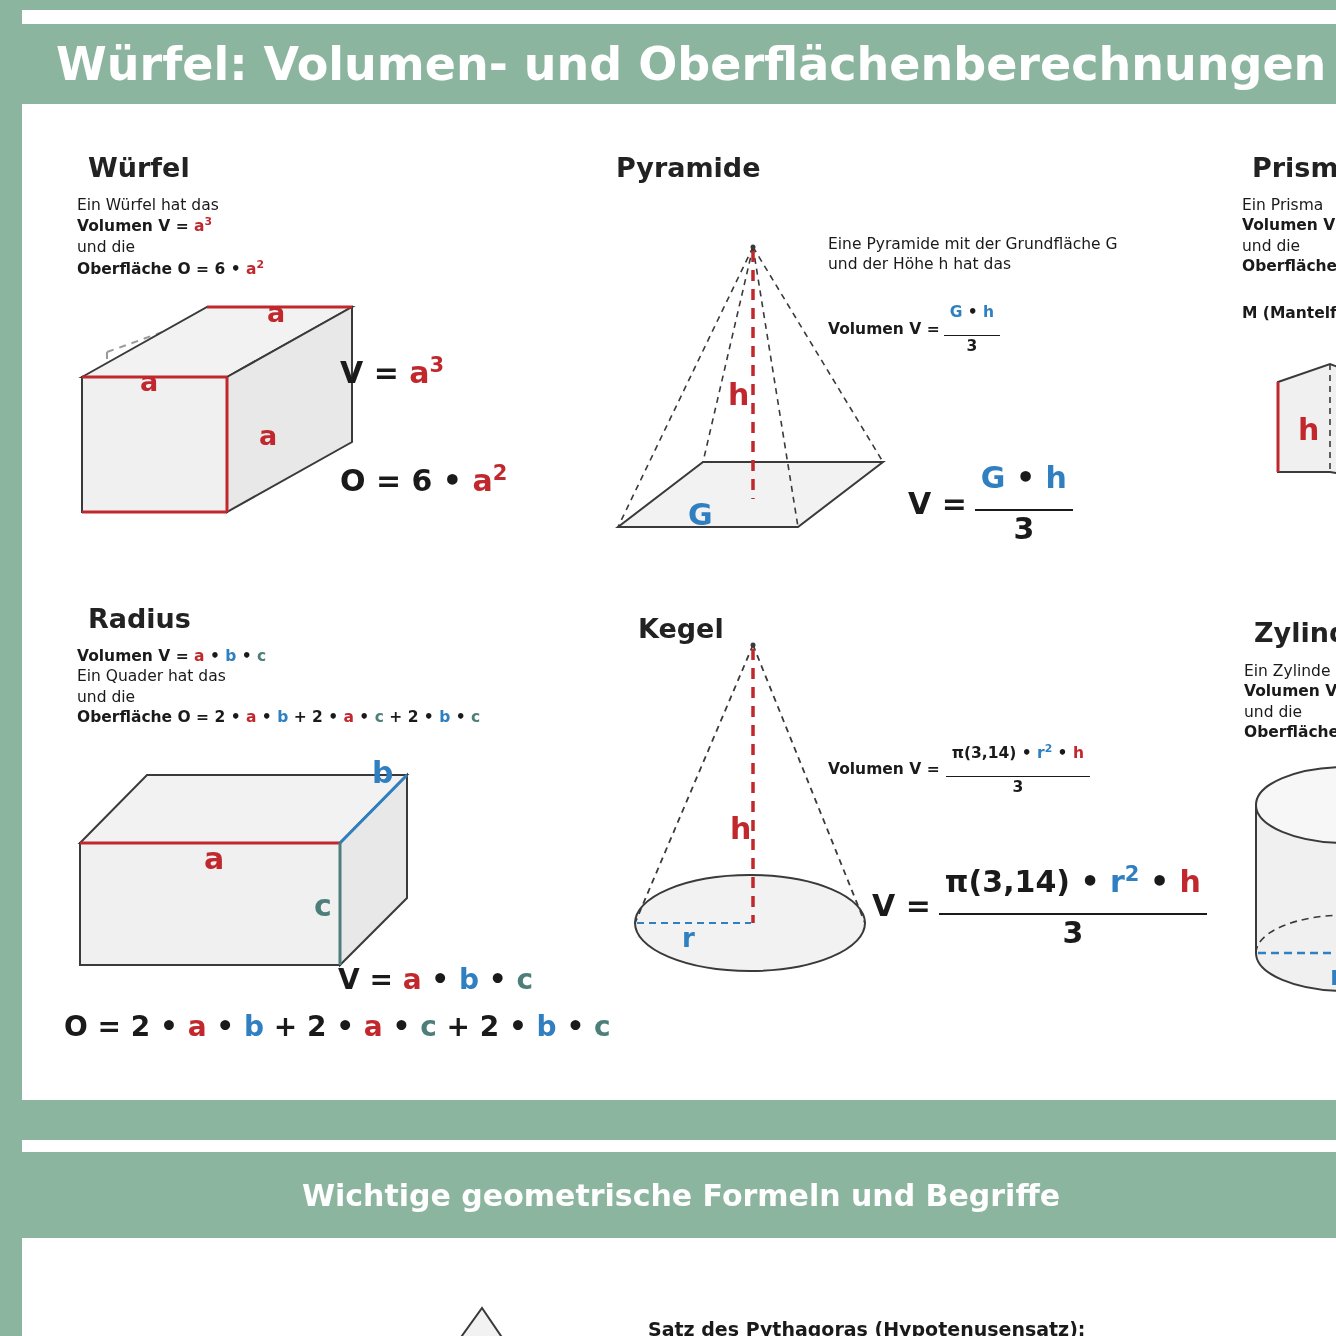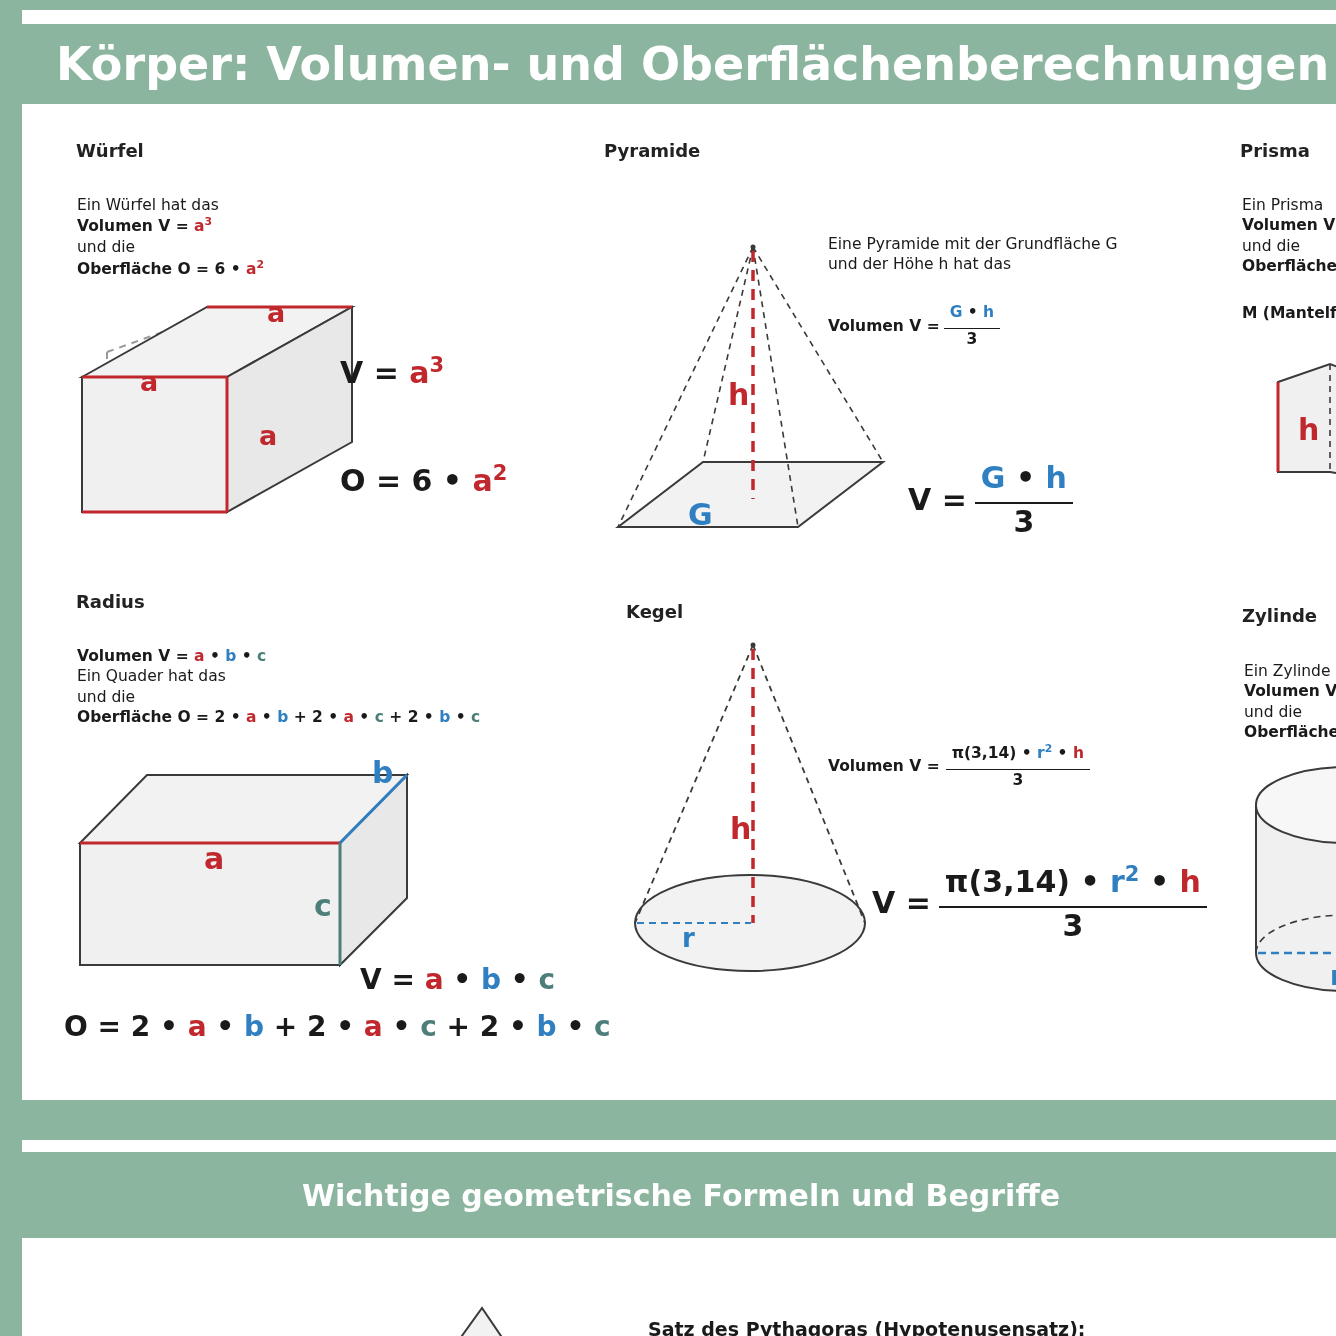--- a/index.html
+++ b/index.html
@@ -39,24 +39,24 @@
     letter-spacing:0px;
     white-space:nowrap;
   }
   
   .card{
     position:absolute;
     background:#ffffff;
     box-sizing:border-box;
   }
   .card-title{
-    font-size:18px;
+    font-size:27px;
     font-weight:bold;
     color:#222;
-    margin:0;
+    margin:12px;
   }
   .desc{
     font-size:15.5px;
     color:#1a1a1a;
     line-height:1.32;
   }
   .b{font-weight:bold;}
   .red{color:#c0282d;}
   .blue{color:#2f7fc1;}
   .teal{color:#4d7f7a;}
@@ -67,21 +67,21 @@
     color:#1a1a1a;
     white-space:nowrap;
   }
   .frac{
     display:inline-flex;
     flex-direction:column;
     align-items:center;
     vertical-align:middle;
     line-height:1.05;
   }
-  .frac .num{border-bottom:2px solid #1a1a1a;padding:0 6px 8px 6px;}
+  .frac .num{border-bottom:2px solid #1a1a1a;padding:0 6px 15px 6px;}
   .frac .den{padding-top:2px;}
   .small-formula{
     font-size:15.5px;
     font-weight:bold;
     color:#1a1a1a;
     white-space:nowrap;
   }
   .small-formula .frac .num{border-bottom:1.6px solid #1a1a1a;}
   
   .panel-bottom{
@@ -115,21 +115,21 @@
   svg{display:block;overflow:visible;}
 </style>
 </head>
 <body>
 
 <div class="poster">
 
   <div class="panel-top"></div>
 
   <div class="title-bar">
-    <div class="title">Körper: Volumen- und Oberflächenberechnungen</div>
+    <div class="title">Würfel: Volumen- und Oberflächenberechnungen</div>
   </div>
 
   <div class="card" style="left:52px;top:122px;width:540px;height:437px;">
     <div class="card-title" style="position:absolute;left:24px;top:18px;">Würfel</div>
 
     <div class="desc" style="position:absolute;left:25px;top:73px;width:330px;">
       <div>Ein Würfel hat das</div>
       <div>
         <span class="b">Volumen V = </span><span class="b red">a</span><sup class="b red">3</sup>
       </div>
@@ -251,21 +251,21 @@
       <polygon points="278,110 345,42 345,165 278,232" fill="#e8e8e8" stroke="#3a3a3a" stroke-width="2"></polygon>
 
       <line x1="18" y1="110" x2="278" y2="110" stroke="#c0282d" stroke-width="3"></line>
       <line x1="278" y1="110" x2="345" y2="42" stroke="#2f7fc1" stroke-width="3"></line>
       <line x1="278" y1="110" x2="278" y2="232" stroke="#4d7f7a" stroke-width="3"></line>
     </svg>
     <div class="blue b" style="position:absolute;left:320px;top:182px;font-size:30px;">b</div>
     <div class="red b" style="position:absolute;left:152px;top:268px;font-size:30px;">a</div>
     <div class="teal b" style="position:absolute;left:262px;top:315px;font-size:30px;">c</div>
 
-    <div class="formula-big" style="position:absolute;left:308px;top:390px;font-size:28px;">
+    <div class="formula-big" style="position:absolute;left:286px;top:390px;font-size:28px;">
       <span>V = </span><span class="red">a</span><span> • </span><span class="blue">b</span><span> • </span><span class="teal">c</span>
     </div>
 
     <div class="formula-big" style="position:absolute;left:12px;top:437px;font-size:28px;">
       <span>O = 2 • </span><span class="red">a</span><span> • </span><span class="blue">b</span><span> + </span><span>2 • </span><span class="red">a</span><span> • </span><span class="teal">c</span><span> + </span><span>2 • </span><span class="blue">b</span><span> • </span><span class="teal">c</span>
     </div>
   </div>
 
   <div class="card" style="left:610px;top:583px;width:592px;height:466px;">
     <div class="card-title" style="position:absolute;left:16px;top:18px;">Kegel</div>

